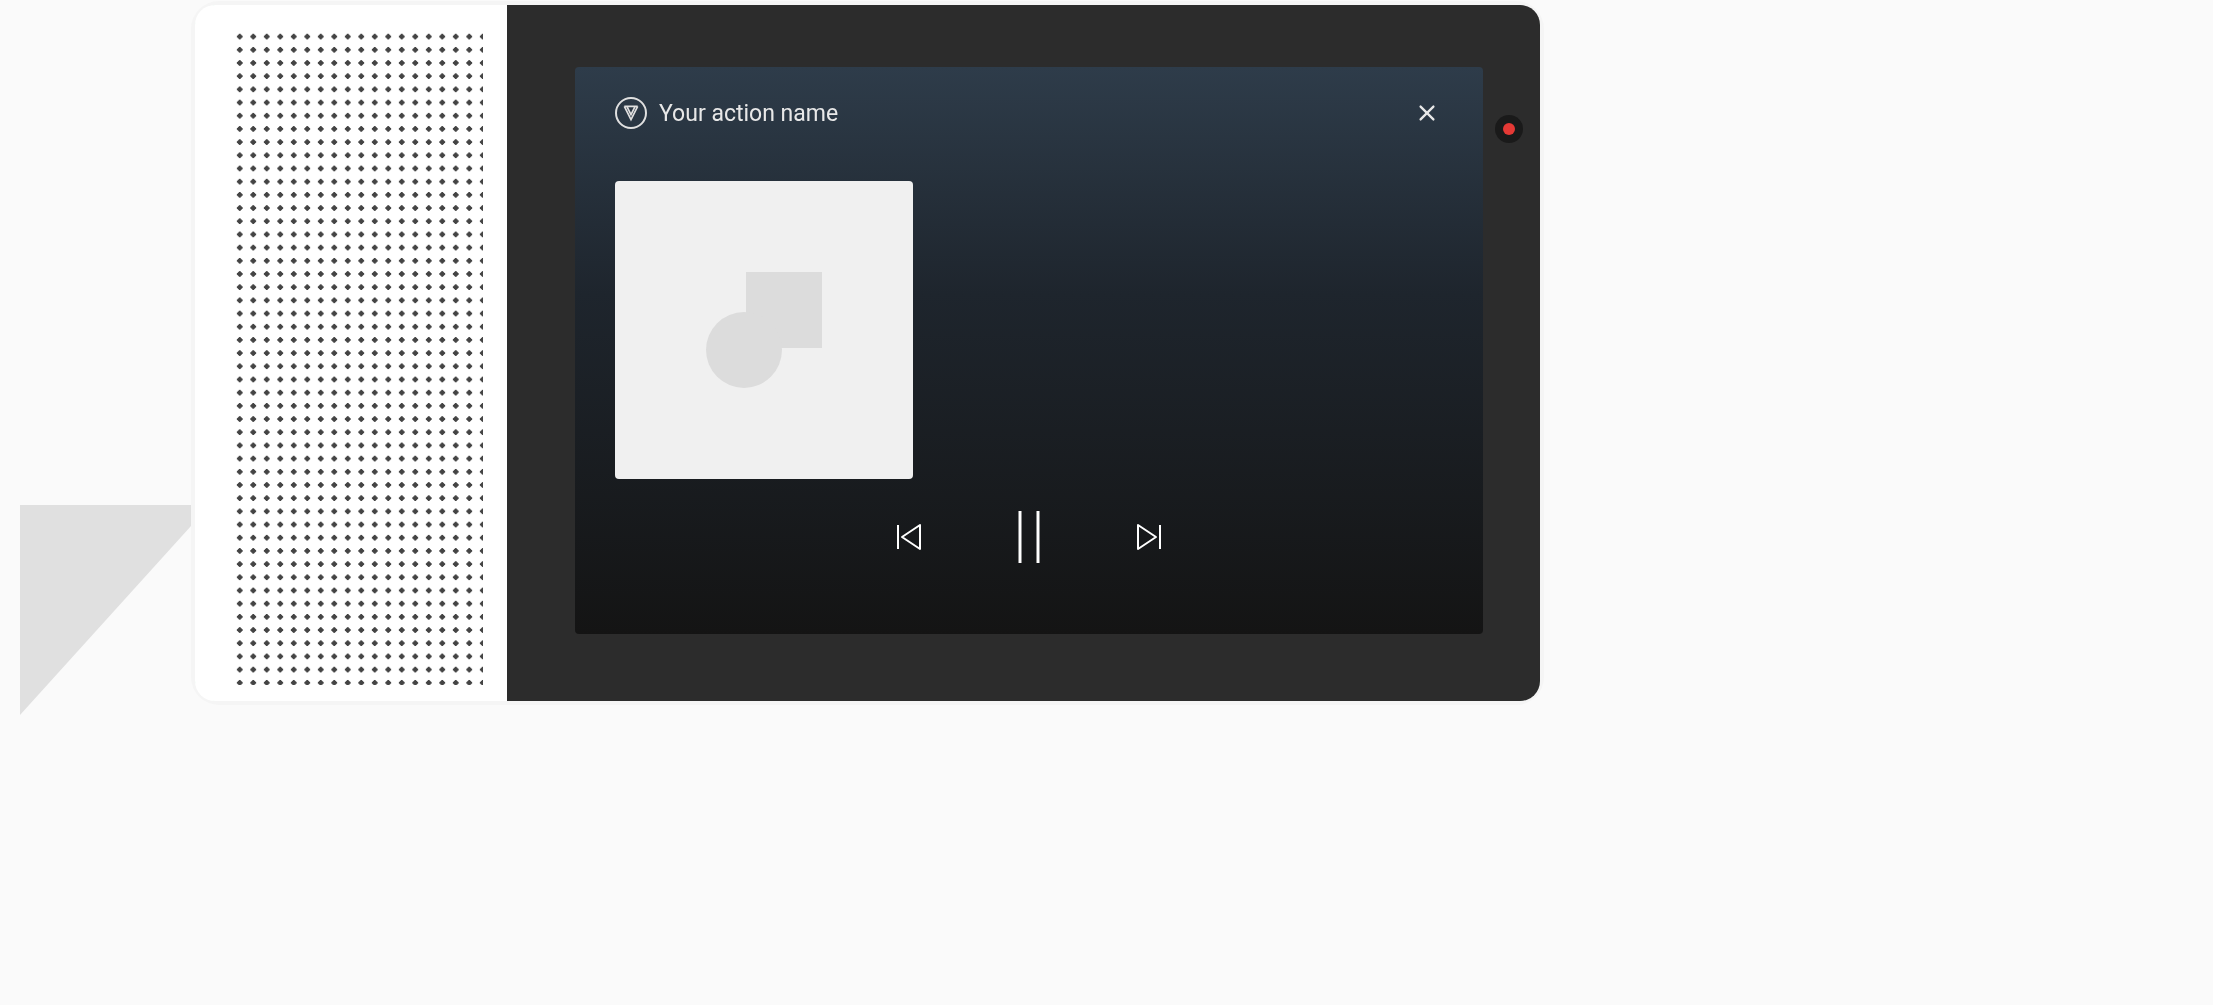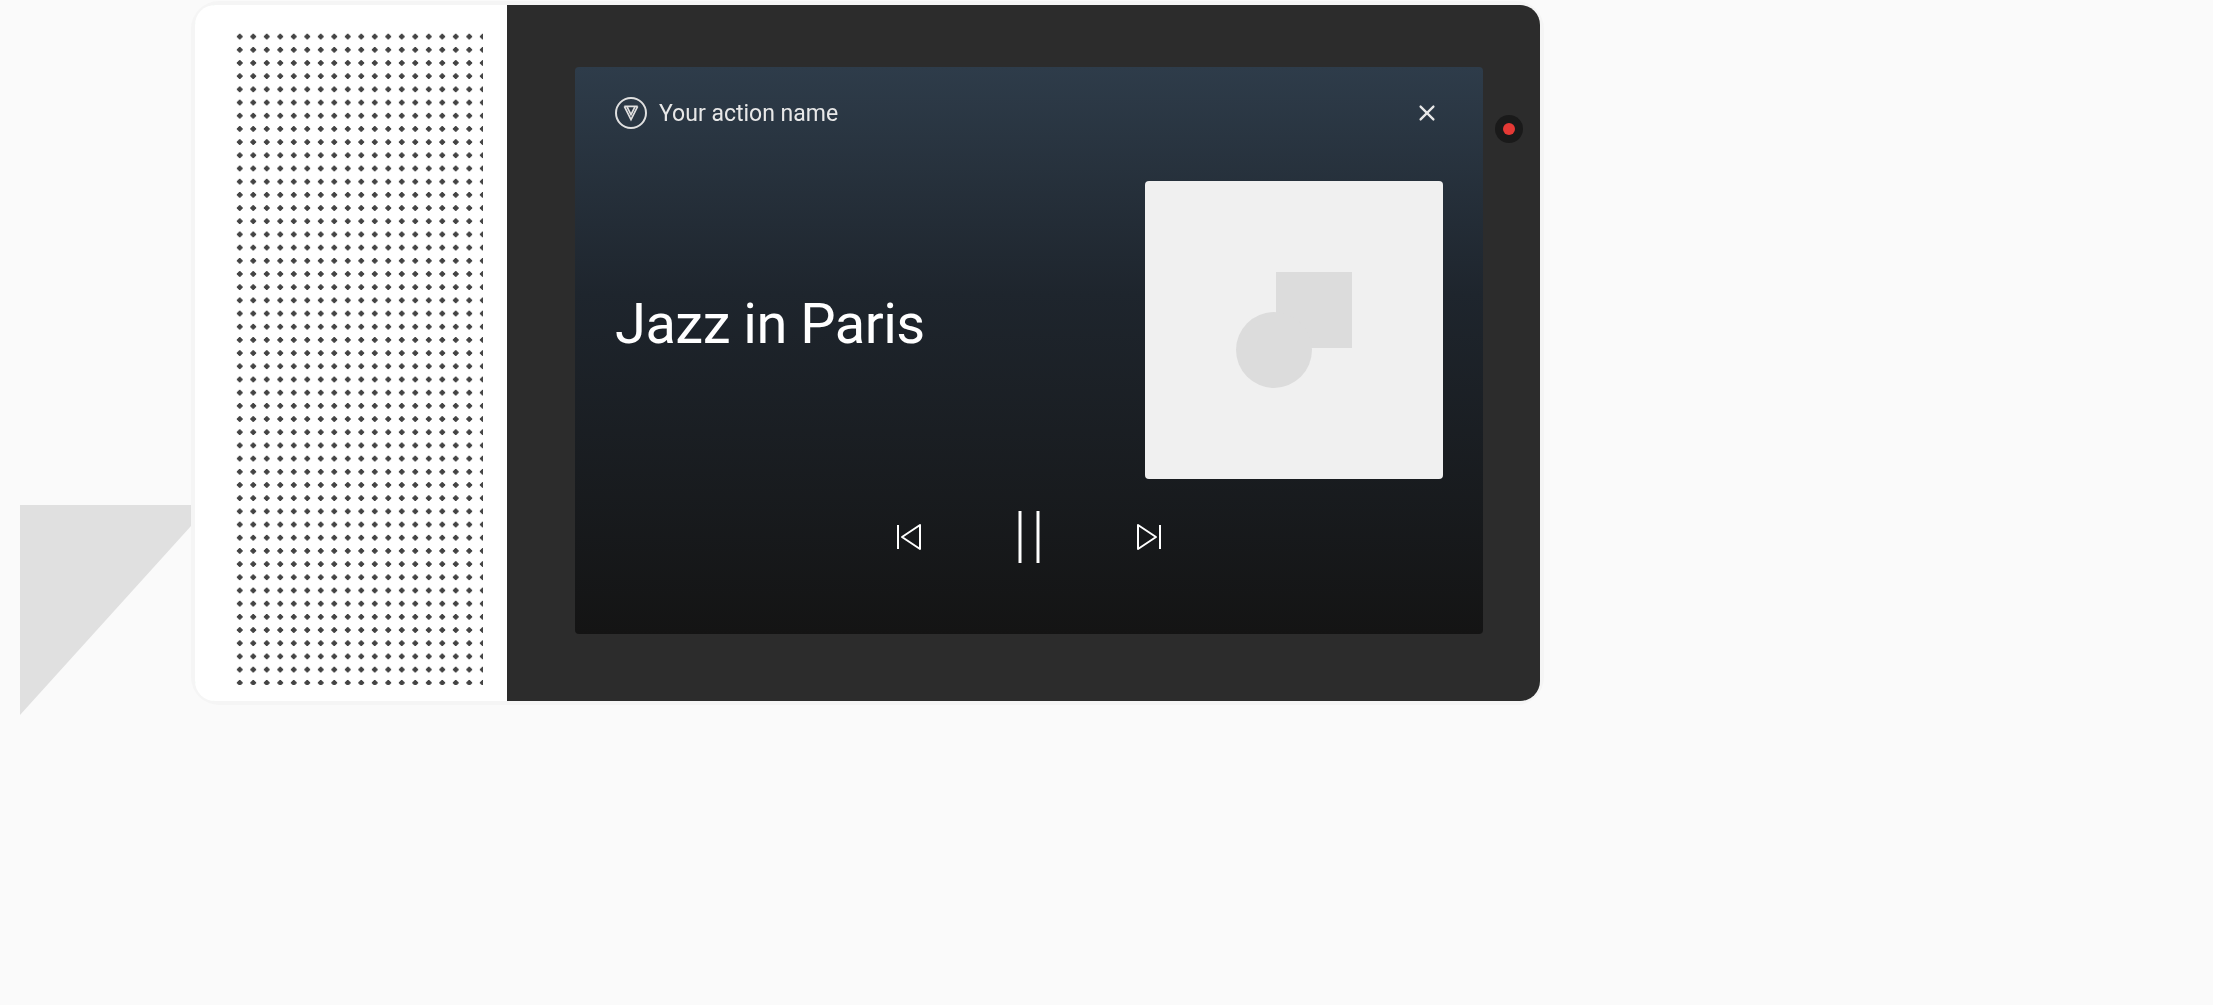--- a/index.html
+++ b/index.html
@@ -297,21 +297,20 @@
         </div>
         <div class="close-btn">
           <svg viewBox="0 0 24 24" fill="none" stroke="currentColor" stroke-width="2.5" stroke-linecap="round">
             <line x1="5" y1="5" x2="19" y2="19"></line>
             <line x1="19" y1="5" x2="5" y2="19"></line>
           </svg>
         </div>
       </div>
 
       <div class="content-row">
-        <div class="track-title">Jazz in Paris</div>
         <div class="album-art">
           <div class="album-placeholder">
             <div class="album-square"></div>
             <div class="album-circle"></div>
           </div>
         </div>
       </div>
 
 
       <div class="controls">

